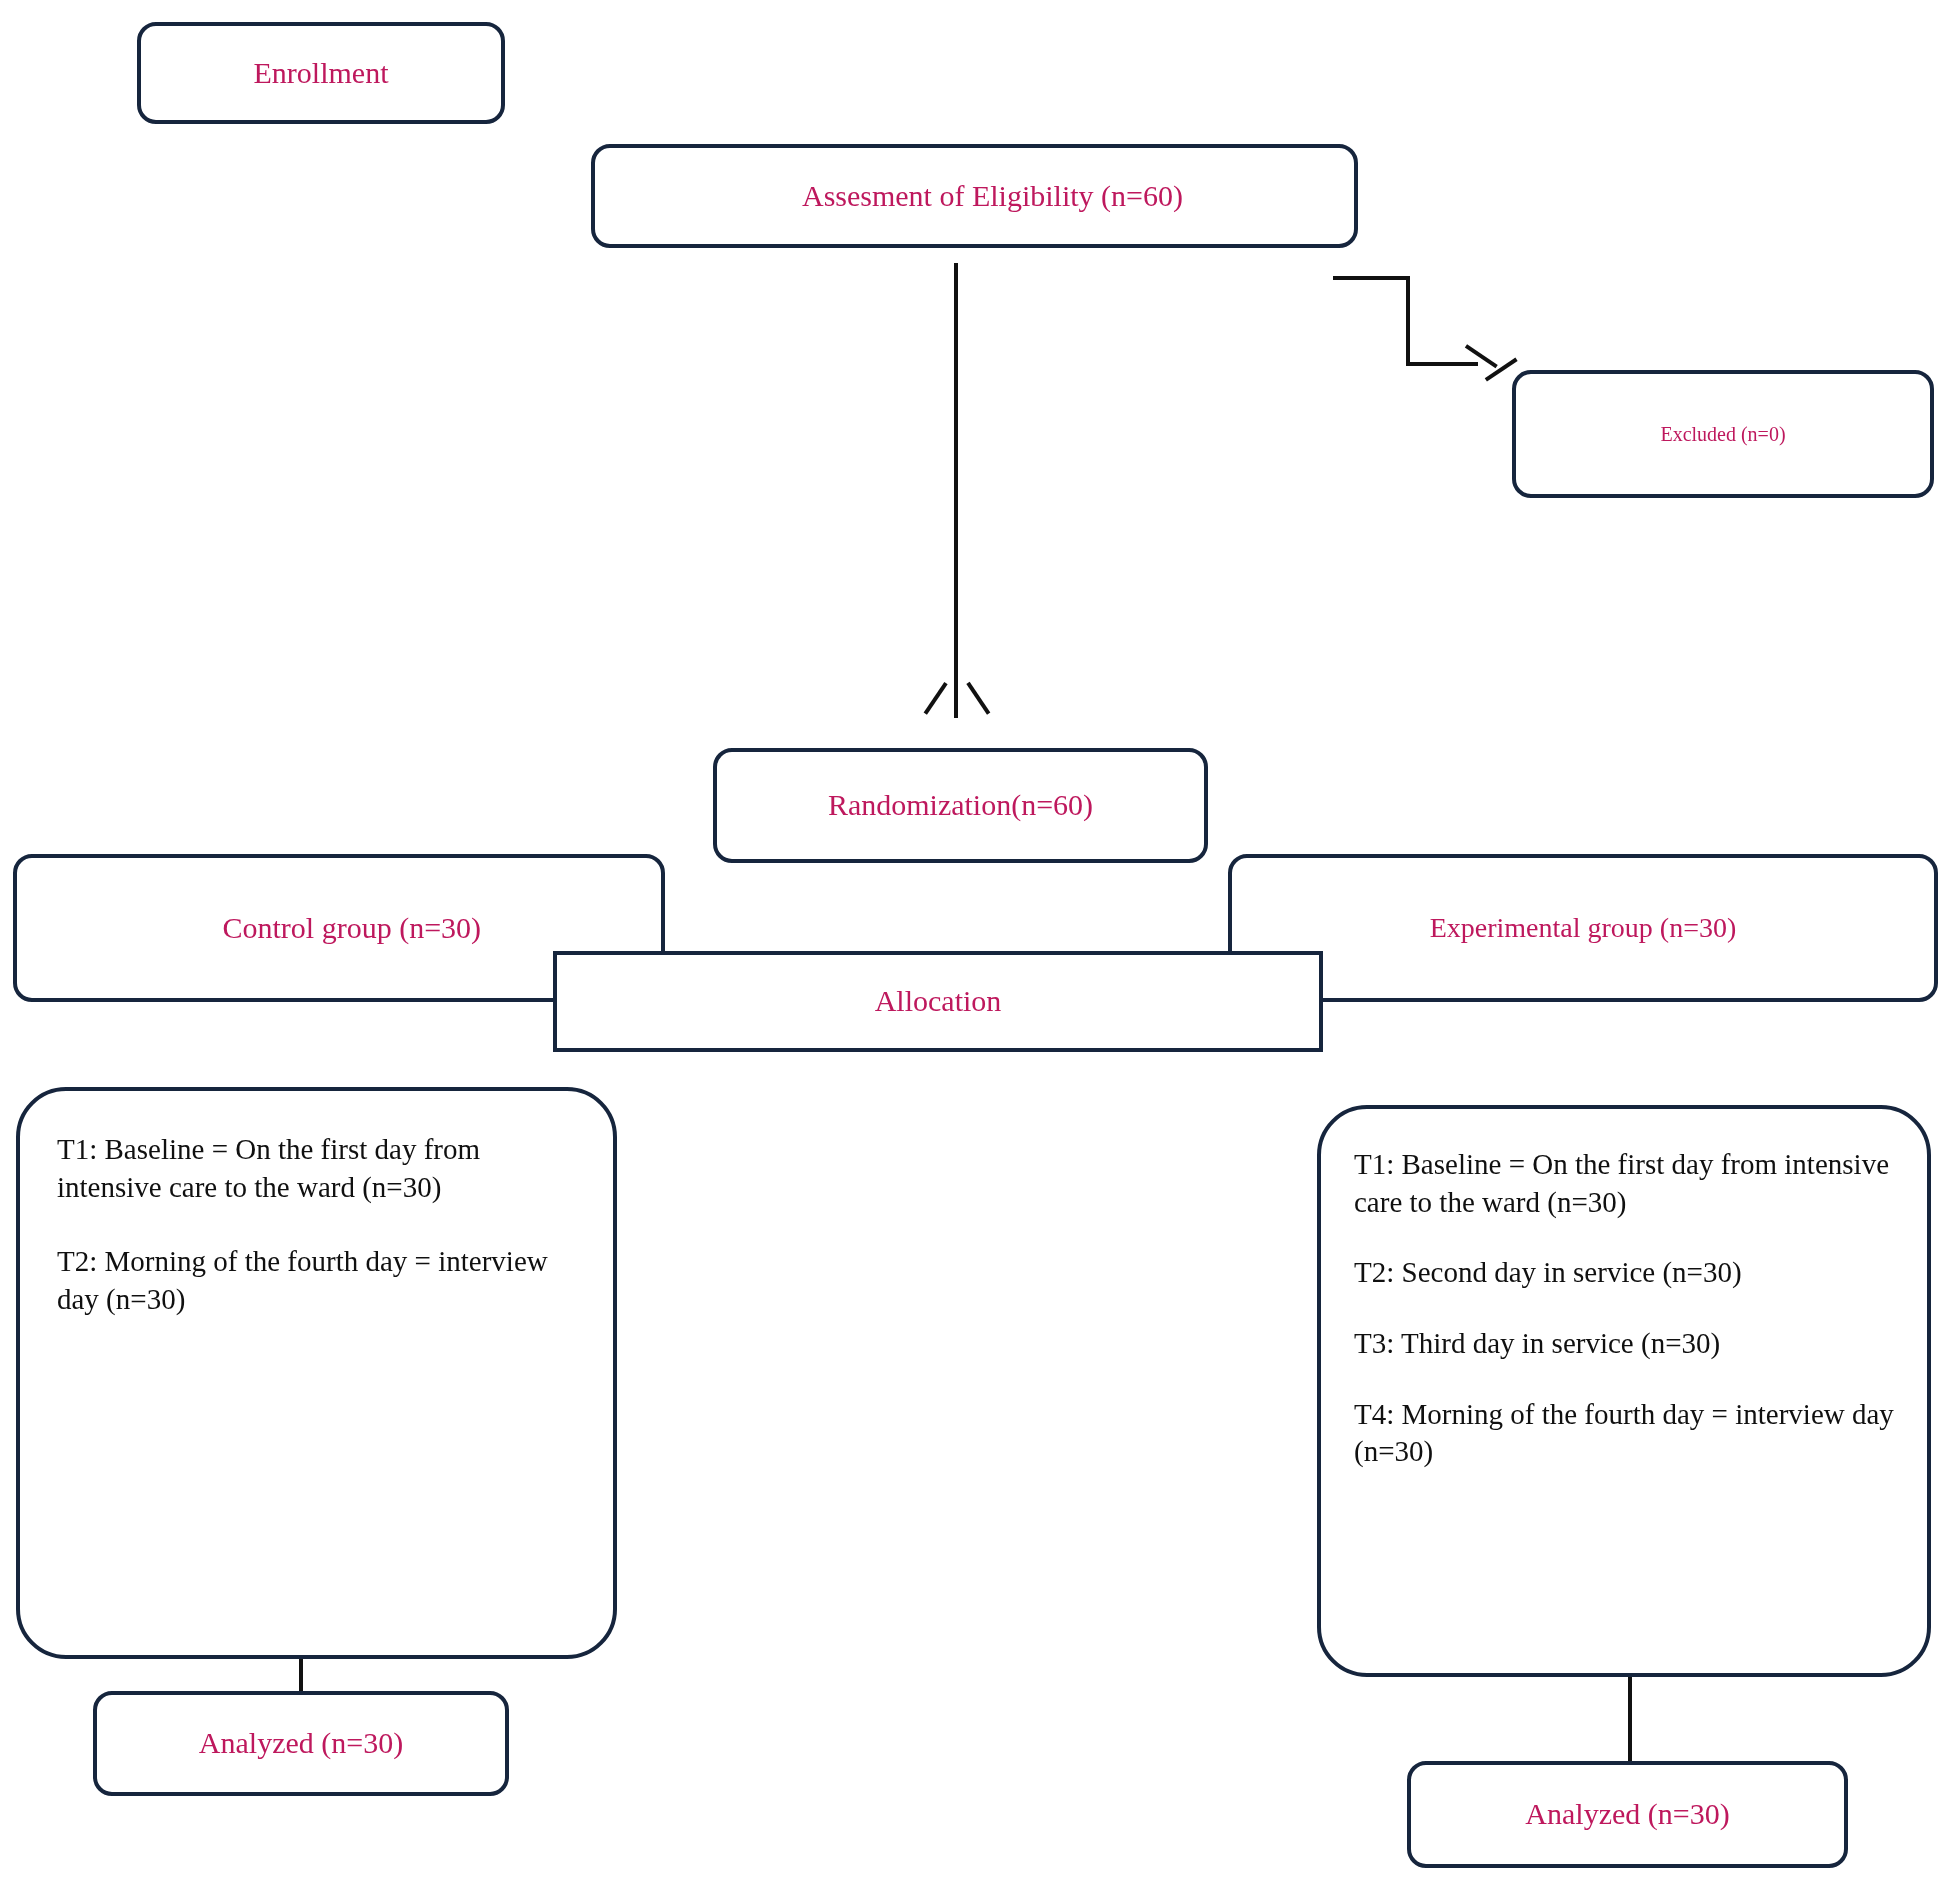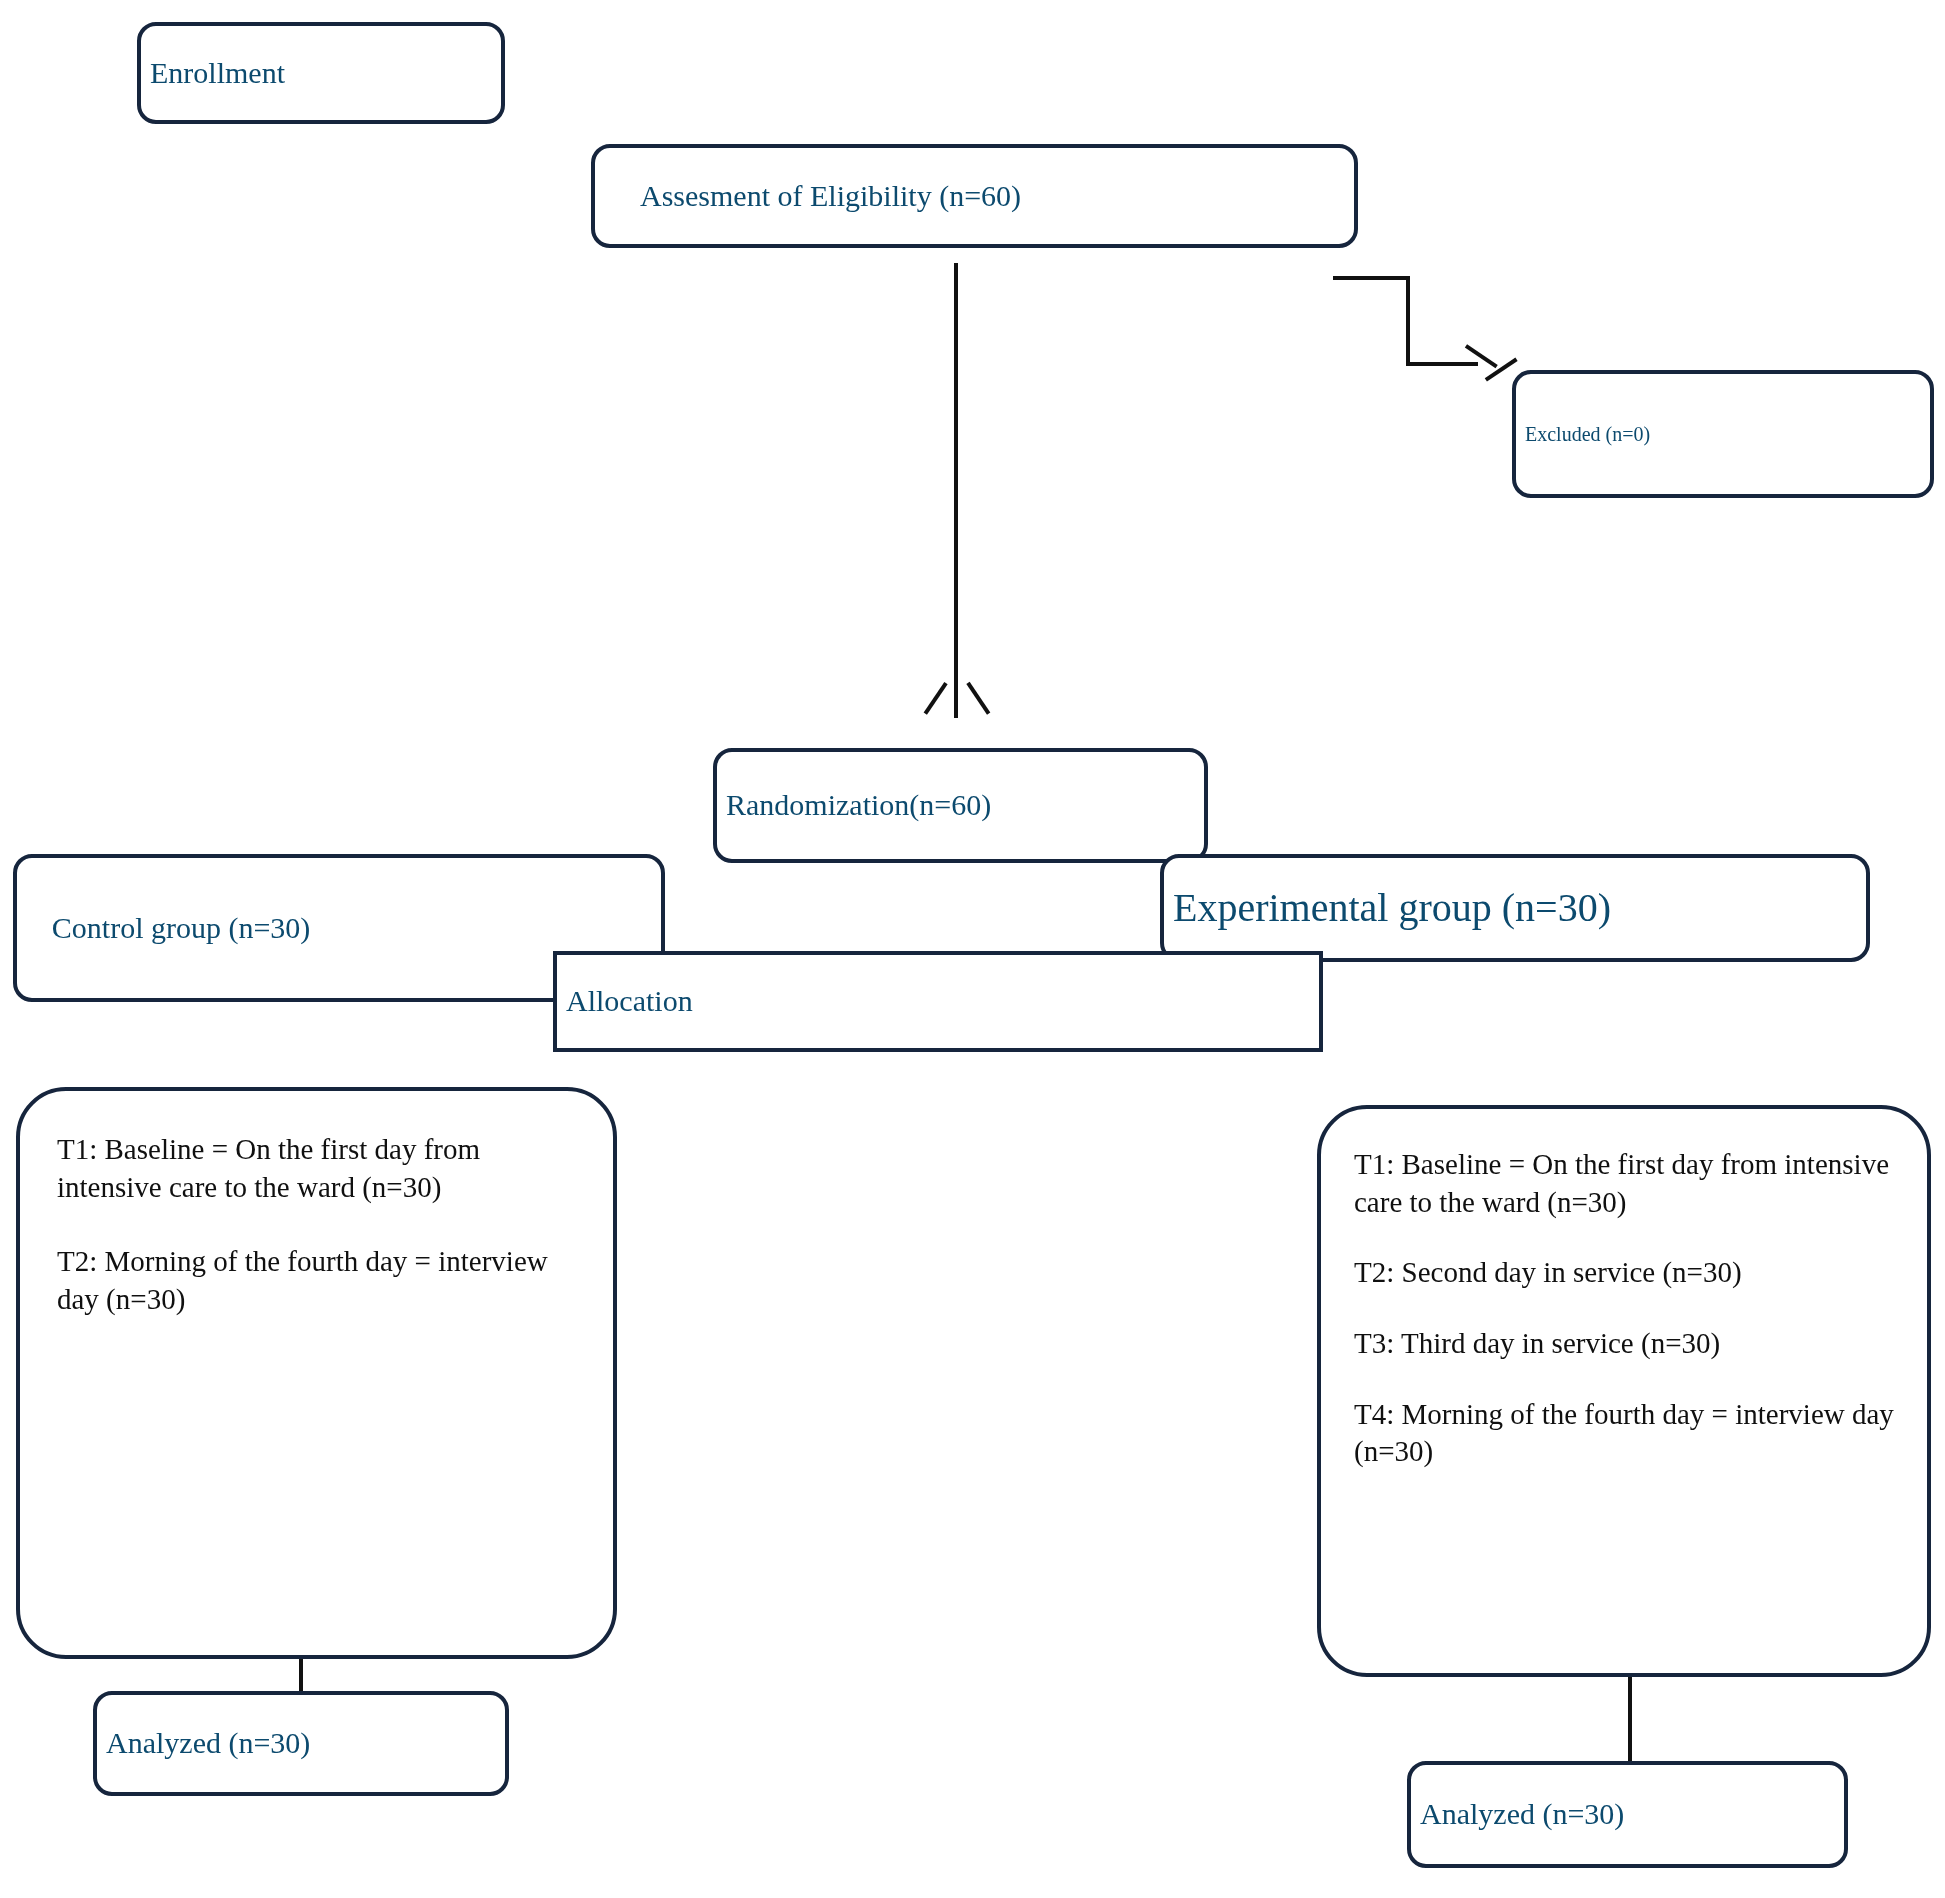--- a/index.html
+++ b/index.html
@@ -11,36 +11,37 @@
     overflow:hidden;
     font-family:"Liberation Serif","DejaVu Serif",serif;
   }
   .node{
     position:absolute;
     box-sizing:border-box;
     border:4.5px solid #16253d;
     background:#ffffff;
     display:flex;
     align-items:center;
+    justify-content:center;
     text-align:center;
-    color:#0c4a6e;
+    color:#be185d;
     line-height:1.22;
     z-index:3;
   }
   .node.round{ border-radius:19px; }
   .node.sharp{ border-radius:0; }
   .node .txt{ padding:0 9px; }
 
   
   #enrollment-box   { left:137px;  top:22.4px;   width:368px;  height:102px; font-size:30px; }
   #assessment-box   { left:591px;  top:144px;  width:767px; height:104px; font-size:30px;padding-left:36px; }
   #excluded-box     { left:1512px; top:370px;  width:422px;  height:128px; font-size:20px; }
   #randomization-box{ left:713px; top:748px; width:495px;  height:115px; font-size:30px; }
   #control-box      { left:12.8px;   top:854px; width:652px; height:148px; font-size:30px;padding-left:26px; }
-  #experimental-box { left:1160px; top:854px; width:710px; height:108px; font-size:40px; }
+  #experimental-box { left:1228px; top:854px; width:710px; height:148px; font-size:28px; }
   #allocation-box   { left:553px;  top:951px; width:770px; height:101px; font-size:30px; z-index:5;}
   #analyzed-left-box { left:93px;  top:1691px; width:416px;  height:105px; font-size:30px; }
   #analyzed-right-box{ left:1407px; top:1761px; width:441px;  height:107px; font-size:30px; }
 
   
   .panel{
     position:absolute;
     box-sizing:border-box;
     border:4.5px solid #16253d;
     border-radius:50px;

